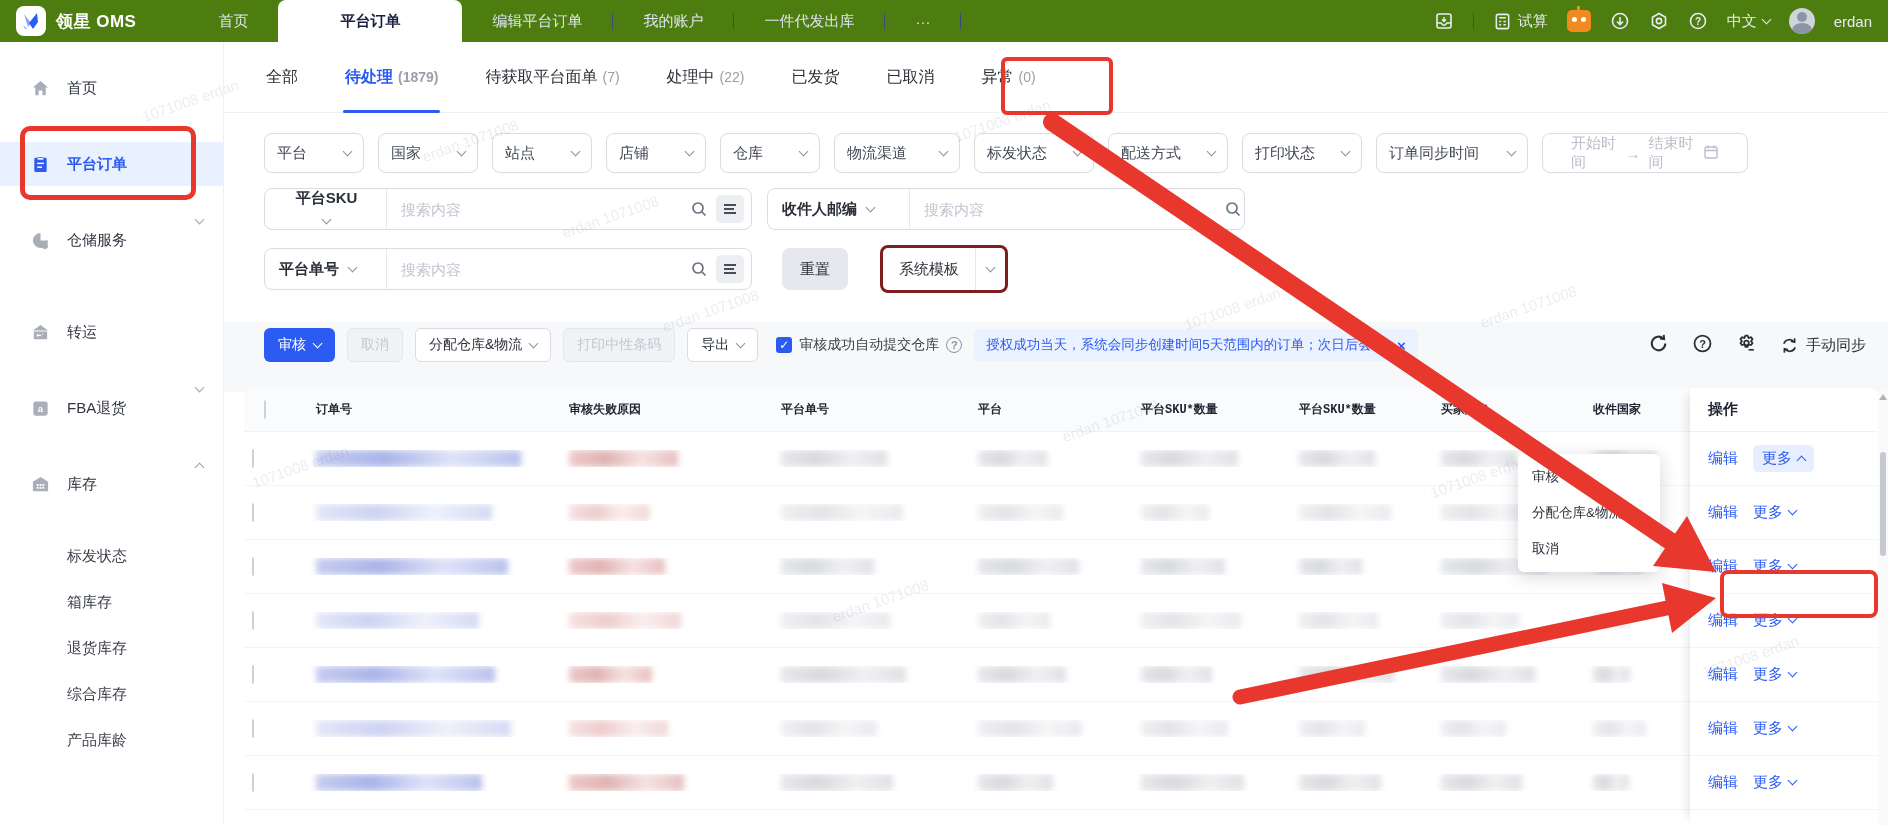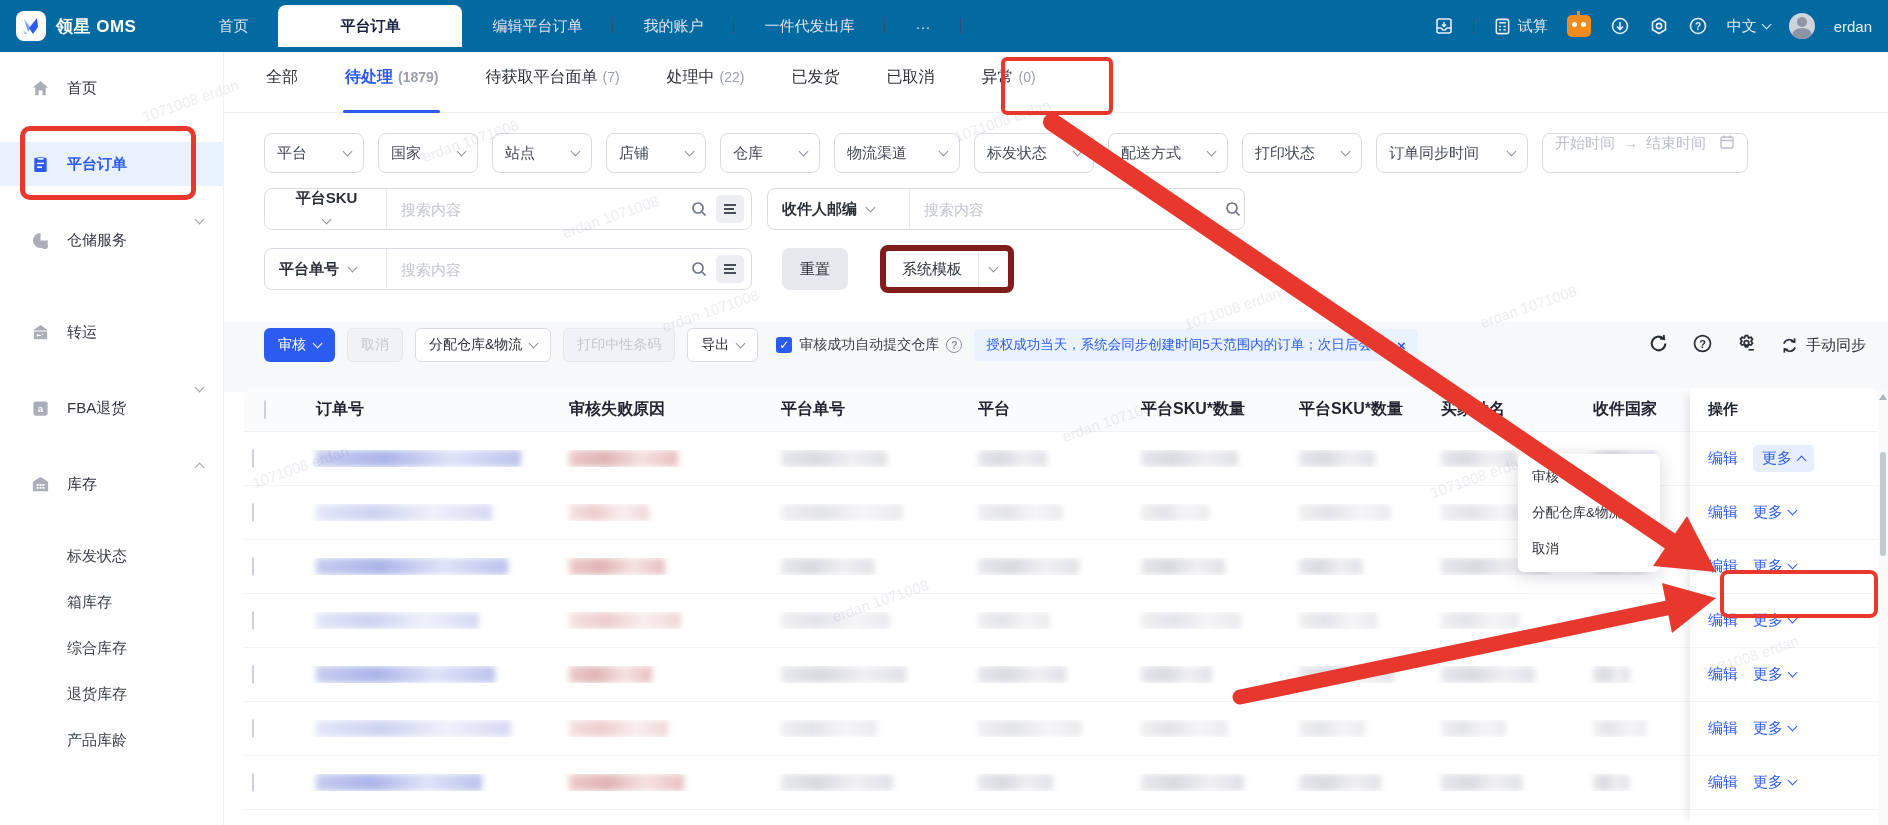--- a/index.html
+++ b/index.html
@@ -1,22 +1,22 @@
 <!DOCTYPE html>
 <html><head>
 <meta charset="utf-8">
 <style>
   * { box-sizing: border-box; margin:0; padding:0; }
   html,body { width:1888px; height:825px; overflow:hidden; background:#fff;
     font-family:"Liberation Sans","DejaVu Sans",sans-serif; }
   .page { position:relative; width:1888px; height:825px; }
 
   
-  .topbar { position:absolute; top:0; left:0; width:1888px; height:52px;
-    background:#0369a1; display:flex; align-items:center; color:#e8ecf5; z-index:10; }
+  .topbar { position:absolute; top:0; left:0; width:1888px; height:42px;
+    background:#4d7c0f; display:flex; align-items:center; color:#e8ecf5; z-index:10; }
   .logo-box { width:30px; height:30px; background:#fff; border-radius:8px; margin-left:16px;
     display:flex; align-items:center; justify-content:center; }
   .logo-title { font-size:17px; font-weight:bold; color:#fff; margin-left:10px; letter-spacing:.5px; }
   .topnav { display:flex; align-items:center; height:42px; margin-left:52px; }
   .topnav .nav-item { padding:0 30px; height:42px; display:flex; align-items:center;
     font-size:15px; color:#dfe4f0; cursor:pointer; white-space:nowrap; }
   .topnav .nav-item.active { background:#fff; color:#1a2140; font-weight:bold;
     border-radius:8px 8px 0 0; padding:0 62px; }
   .topnav .divider { width:1px; height:16px; background:#3a4a74; }
   .topbar-right { margin-left:auto; display:flex; align-items:center; gap:19px; margin-right:16px; }
@@ -57,35 +57,35 @@
   .tab.active { color:#2c5bf2; font-weight:bold;justify-content:flex-end; }
   .tab.active:after { content:""; position:absolute; left:-2px; right:-2px; bottom:0; height:3px; background:#2c5bf2; border-radius:2px; }
 
   .filters { padding:20px 0 0 40px; }
   .f-row { display:flex; align-items:center; gap:14px; margin-bottom:15px; }
   .f-select { height:40px; border:1px solid #d9dce3; border-radius:8px; background:#fff;
     display:flex; align-items:center; justify-content:space-between; padding:0 12px;
     font-size:15px; color:#434956; cursor:pointer; }
   .f-select .chev { color:#8b919e; margin-left:8px; }
   .date-range { height:40px; width:206px; border:1px solid #d9dce3; border-radius:8px;
-    display:flex; gap:8px; padding:0 12px; font-size:15px; color:#b9bec9; cursor:pointer; }
+    display:flex; align-items:center; gap:8px; padding:0 28px; font-size:15px; color:#b9bec9; cursor:pointer; }
   .search-group { height:42px; border:1px solid #d9dce3; border-radius:8px; display:flex; align-items:center; overflow:hidden; background:#fff; }
   .sg-select { display:flex; align-items:center; gap:10px; padding:0 12px 0 14px; font-size:15px; font-weight:bold; color:#2b3038;
     border-right:1px solid #e7e9ee; height:100%; cursor:pointer; white-space:nowrap; }
   .sg-select .chev { color:#8b919e; }
   .sg-input { border:none; outline:none; flex:1; font-size:15px; padding:0 8px 0 14px; color:#434956; min-width:0;
     font-family:"Liberation Sans","DejaVu Sans",sans-serif; }
   .sg-input::placeholder { color:#c2c6cf; }
   .batch-btn { width:28px; height:28px; background:#eceef2; border-radius:5px; margin:0 7px 0 6px; flex:none;
     display:flex; align-items:center; justify-content:center; cursor:pointer; }
   .bars { width:12px; height:10px; border-top:2px solid #474d59; border-bottom:2px solid #474d59; position:relative; }
   .bars:before { content:""; position:absolute; top:2px; left:0; right:2px; height:2px; background:#474d59; }
   .btn-reset { height:42px; padding:0 18px; background:#e6e8ed; border-radius:8px; border:none;
     font-size:15px; color:#2b3038; cursor:pointer; margin-left:16px; }
-  .split-btn { height:48px; display:flex; border:6px solid #7f1d1d; border-radius:8px; overflow:hidden; margin-left:18px; cursor:pointer; }
+  .split-btn { height:48px; display:flex; border:3px solid #7f1d1d; border-radius:8px; overflow:hidden; margin-left:18px; cursor:pointer; }
   .split-main { padding:0 16px; display:flex; align-items:center; font-size:15px; color:#2b3038; }
   .split-arrow { width:30px; border-left:1px solid #e7e9ee; display:flex; align-items:center; justify-content:center; color:#8b919e; }
 
   .toolbar-band { position:absolute; left:0; right:0; top:280px; height:70px; background:#f7f8fa; }
   .toolbar { position:absolute; left:0; right:0; top:286px; display:flex; align-items:center; gap:12px; padding-left:40px; }
   .btn { height:34px; border-radius:6px; font-size:14px; display:flex; align-items:center; gap:8px;
     padding:0 13px; cursor:pointer; border:1px solid transparent; white-space:nowrap; }
   .btn-primary { background:#2c5bf2; color:#fff; }
   .btn-primary .chev { color:#fff; }
   .btn-disabled { background:#f1f2f5; color:#c3c7cf; border-color:#e4e6ea; cursor:not-allowed; }
@@ -102,21 +102,21 @@
   .banner-text { color:#2c5bf2; font-size:13.5px; white-space:nowrap; overflow:hidden; text-overflow:ellipsis; }
   .banner-close { color:#2c5bf2; font-size:15px; font-weight:bold; cursor:pointer; flex:none; }
   .tool-icons { margin-left:auto; display:flex; align-items:center; gap:23px; margin-right:22px; color:#2b3038; }
   .sync-group { display:flex; align-items:center; gap:7px; font-size:15px; color:#2b3038; cursor:pointer; white-space:nowrap; }
 
   
   .table-card { position:absolute; left:20px; right:10px; top:346px; bottom:0; background:#fff;
     border-radius:10px 10px 0 0; overflow:hidden; }
   .t-header { display:grid; grid-template-columns:60px 253px 212px 197px 163px 158px 142px 152px 1fr;
     height:44px; align-items:center; background:#fafbfc; border-bottom:1px solid #f0f1f4; }
-  .th { font-size:16px; font-weight:bold; color:#1f2430; padding-left:12px; position:relative; white-space:nowrap; overflow:hidden; }
+  .th { font-size:12px; font-weight:bold; color:#1f2430; padding-left:12px; position:relative; white-space:nowrap; overflow:hidden;font-family:Liberation Mono, monospace; }
   .th.sep:before { content:""; position:absolute; left:0; top:13px; bottom:13px; width:1px; background:#e4e6ea; }
   .t-row { display:grid; grid-template-columns:60px 253px 212px 197px 163px 158px 142px 152px 1fr;
     height:54px; align-items:center; border-bottom:1px solid #f3f4f7; }
   .cell { padding-left:12px; overflow:hidden; }
   .row-chk { width:16px; height:16px; border:1.4px solid #cdd2da; border-radius:3px; background:#fff; cursor:pointer; margin-left:8px; }
   .hdr-chk { margin-left:20px; }
   .blob { height:17px; border-radius:2px; filter:blur(3px); }
   .blob.b-order-a { background:linear-gradient(90deg,#c7cdf0,#aab4e8,#dfe3f8,#b9c2ec); }
   .blob.b-order-b { background:linear-gradient(90deg,#e4e7f9,#cdd3f1,#eef0fb,#d6daf3); }
   .blob.b-fail-a { background:linear-gradient(90deg,#eecaca,#e0b3b3,#f6e2e2,#e8bfbf); }
@@ -289,22 +289,22 @@
               <rect x="12" y="12.5" width="2" height="2"></rect>
             </g>
           </svg>
         </span>
         <span>库存</span>
         <span class="chev up s-chev"></span>
       </div>
       <div style="height: 16px;"></div>
       <div class="side-sub">标发状态</div>
       <div class="side-sub">箱库存</div>
+      <div class="side-sub">退货库存</div>
       <div class="side-sub">综合库存</div>
-      <div class="side-sub">退货库存</div>
       <div class="side-sub">产品库龄</div>
     </div>
 
   <div class="main">
     <div class="tabbar" id="tabbar">
         <div class="tab">
           <span>全部</span>
         </div>
         <div class="tab active">
           <span>待处理</span>

